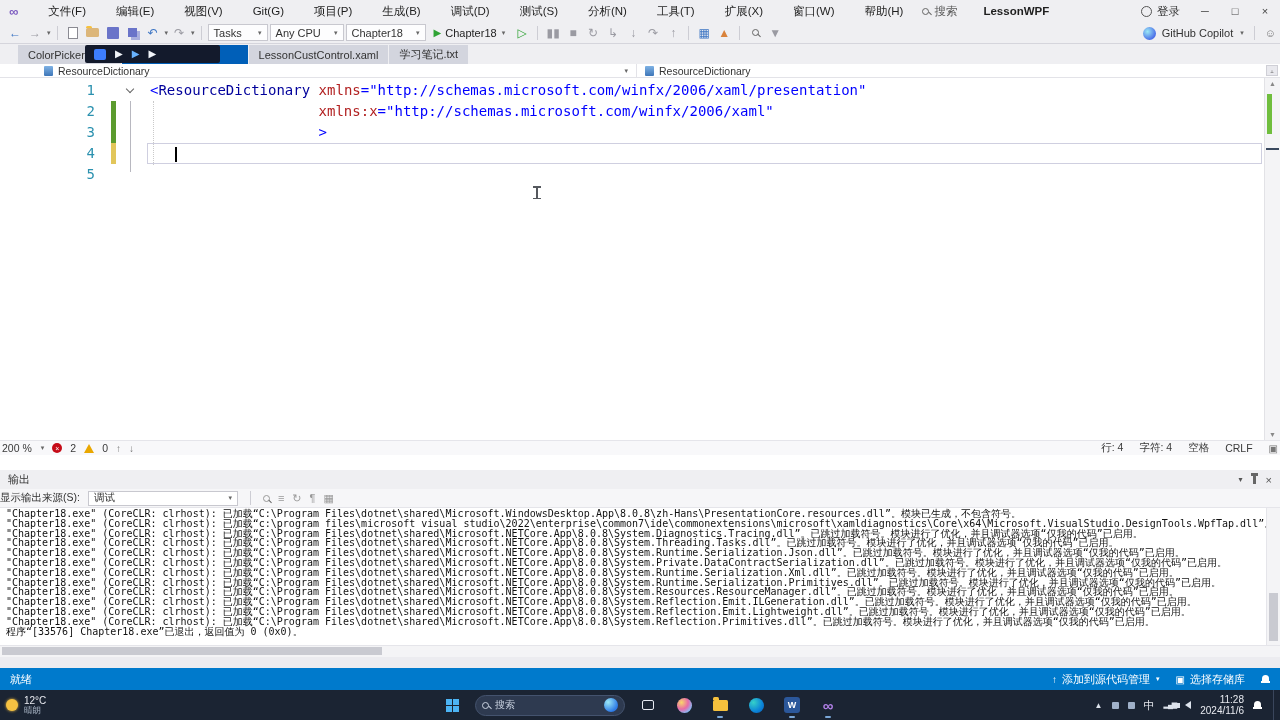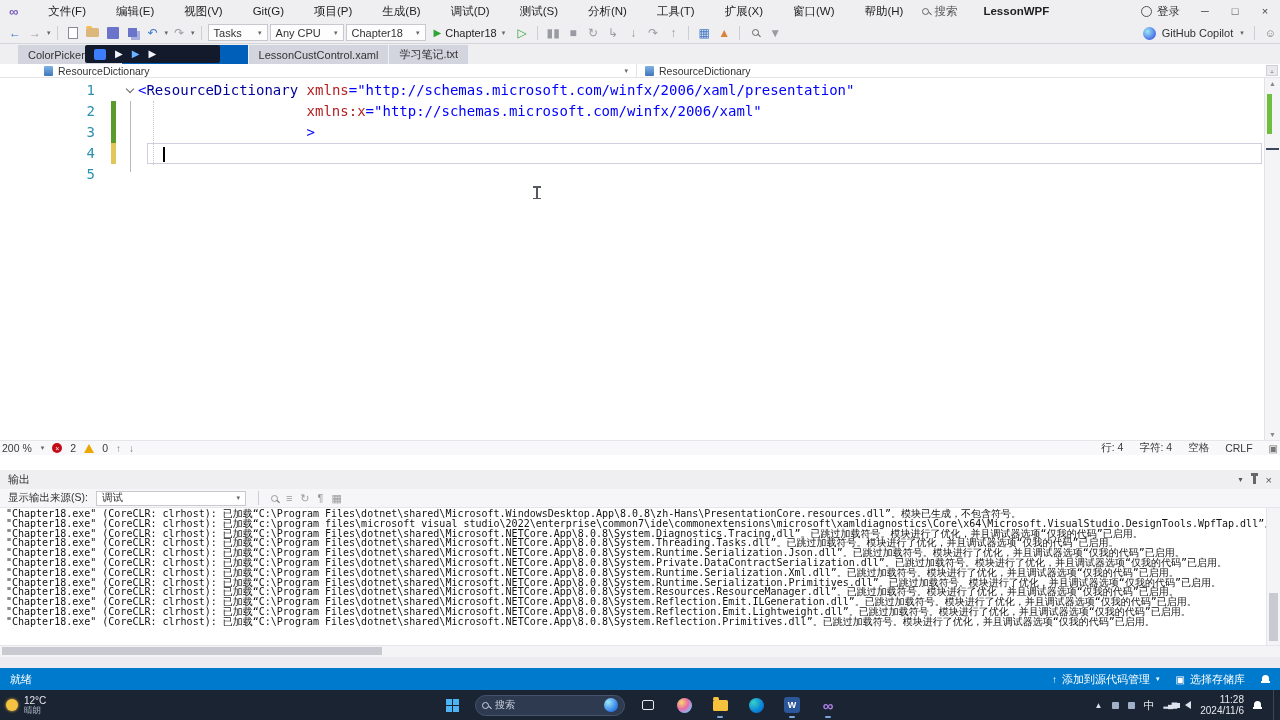--- a/index.html
+++ b/index.html
@@ -51,21 +51,21 @@
 
   
   .editor { top:78px; height:362px; background:#fff; font-family:"DejaVu Sans Mono", monospace; font-size:14px; display:block; padding-top:2px; }
   .code-row { display:flex; height:21px; line-height:21px; position:relative; }
   .line-num { width:95px; text-align:right; color:#2B91AF; font-size:14px; }
   .change-bar { width:5px; height:21px; margin-left:16px; }
   .change-bar.green { background:#5B9B2E; }
   .change-bar.yellow { background:#E2C65A; }
   .fold-col { width:16px; margin-left:6px; display:flex; align-items:center; justify-content:center; }
   .chev-down { width:6px; height:6px; border-right:1.5px solid #666; border-bottom:1.5px solid #666; transform:rotate(45deg); margin-top:-4px; }
-  .code-text { white-space:pre; color:#000; }
+  .code-text { margin-left:12px; white-space:pre; color:#000; }
   .tok-d { color:#0000FF; } .tok-e { color:#00009B; } .tok-a { color:#B22222; } .tok-s { color:#0000FF; } .tok-p { color:#000; }
   .code-row.current::after { content:""; position:absolute; left:147px; right:18px; top:0; bottom:0; border:1px solid #CFCFE0; }
   .caret { display:inline-block; width:1.5px; height:15px; background:#000; vertical-align:middle; margin-left:25px; }
   .fold-line { position:absolute; left:130px; top:23px; width:1px; height:71px; background:#B8B8C0; }
   .indent-guide { position:absolute; left:153px; top:23px; height:64px; border-left:1px dotted #C9C9C9; }
   .mouse-ibeam { position:absolute; left:536px; top:186px; width:1.5px; height:13px; background:#55585E; }
   .mouse-ibeam::before, .mouse-ibeam::after { content:""; position:absolute; left:-3px; width:7.5px; height:1.5px; background:#55585E; }
   .mouse-ibeam::before { top:0; } .mouse-ibeam::after { bottom:0; }
 
   .ed-vscroll { position:absolute; right:0; top:78px; width:16px; height:362px; background:#F4F4F6; border-left:1px solid #E2E2E6; z-index:2; }
@@ -86,21 +86,21 @@
   .mode-tab.active { background:#FFF; border:1px solid #C8C8CF; border-bottom:none; font-weight:bold; }
   .mode-ic { width:8px; height:8px; border:1px solid #888; background:#fff; }
   .mode-swap { color:#555; font-size:10px; padding:0 3px; }
   .mode-split { color:#777; font-size:10px; padding:0 3px; }
 
   
   .out-head { top:470px; height:19px; background:#EFEFF2; font-size:11px; color:#333; padding-left:8px; }
   .oh-icons { margin-left:auto; display:flex; align-items:center; gap:10px; margin-right:8px; color:#555; }
   .i-pin { width:3px; height:8px; background:#666; position:relative; display:inline-block; }
   .i-pin::before { content:""; position:absolute; top:-3px; left:-2px; width:7px; height:3px; background:#666; }
-  .out-tools { top:489px; height:19px; background:#F6F6F8; font-size:10.5px; color:#333; padding-left:8px; gap:8px; border-bottom:1px solid #E5E5EA; }
+  .out-tools { top:489px; height:19px; background:#F6F6F8; font-size:10.5px; color:#333; gap:8px; border-bottom:1px solid #E5E5EA; }
   .out-combo { display:flex; align-items:center; justify-content:space-between; width:150px; height:15px; background:#fff; border:1px solid #C8C8CF; padding:0 5px; }
   .ot-ic { color:#999; font-size:11px; }
   .out-body { top:508px; height:137px; background:#fff; display:block; padding:1px 0 0 6px; overflow:hidden; font-family:"DejaVu Sans Mono", monospace; }
   .out-line { font-size:10px; line-height:9.8px; height:9.8px; white-space:pre; color:#111; }
   .out-vscroll { position:absolute; right:0; top:508px; width:14px; height:137px; background:#F4F4F6; border-left:1px solid #E5E5EA; z-index:2; }
   .out-vthumb { position:absolute; left:2px; right:2px; top:85px; height:48px; background:#C9CAD1; }
   .out-hscroll { top:645px; height:12px; background:#F4F4F6; border-top:1px solid #E5E5EA; }
   .out-hthumb { position:absolute; left:2px; top:647px; width:380px; height:8px; background:#C9CAD1; }
   .gapband { top:657px; height:11px; background:#ECECF0; }
 
@@ -369,20 +369,21 @@
         <div class="out-line">"Chapter18.exe" (CoreCLR: clrhost): 已加载“C:\Program Files\dotnet\shared\Microsoft.NETCore.App\8.0.8\System.Diagnostics.Tracing.dll”。已跳过加载符号。模块进行了优化，并且调试器选项“仅我的代码”已启用。</div>
         <div class="out-line">"Chapter18.exe" (CoreCLR: clrhost): 已加载“C:\Program Files\dotnet\shared\Microsoft.NETCore.App\8.0.8\System.Threading.Tasks.dll”。已跳过加载符号。模块进行了优化，并且调试器选项“仅我的代码”已启用。</div>
         <div class="out-line">"Chapter18.exe" (CoreCLR: clrhost): 已加载“C:\Program Files\dotnet\shared\Microsoft.NETCore.App\8.0.8\System.Runtime.Serialization.Json.dll”。已跳过加载符号。模块进行了优化，并且调试器选项“仅我的代码”已启用。</div>
         <div class="out-line">"Chapter18.exe" (CoreCLR: clrhost): 已加载“C:\Program Files\dotnet\shared\Microsoft.NETCore.App\8.0.8\System.Private.DataContractSerialization.dll”。已跳过加载符号。模块进行了优化，并且调试器选项“仅我的代码”已启用。</div>
         <div class="out-line">"Chapter18.exe" (CoreCLR: clrhost): 已加载“C:\Program Files\dotnet\shared\Microsoft.NETCore.App\8.0.8\System.Runtime.Serialization.Xml.dll”。已跳过加载符号。模块进行了优化，并且调试器选项“仅我的代码”已启用。</div>
         <div class="out-line">"Chapter18.exe" (CoreCLR: clrhost): 已加载“C:\Program Files\dotnet\shared\Microsoft.NETCore.App\8.0.8\System.Runtime.Serialization.Primitives.dll”。已跳过加载符号。模块进行了优化，并且调试器选项“仅我的代码”已启用。</div>
         <div class="out-line">"Chapter18.exe" (CoreCLR: clrhost): 已加载“C:\Program Files\dotnet\shared\Microsoft.NETCore.App\8.0.8\System.Resources.ResourceManager.dll”。已跳过加载符号。模块进行了优化，并且调试器选项“仅我的代码”已启用。</div>
         <div class="out-line">"Chapter18.exe" (CoreCLR: clrhost): 已加载“C:\Program Files\dotnet\shared\Microsoft.NETCore.App\8.0.8\System.Reflection.Emit.ILGeneration.dll”。已跳过加载符号。模块进行了优化，并且调试器选项“仅我的代码”已启用。</div>
         <div class="out-line">"Chapter18.exe" (CoreCLR: clrhost): 已加载“C:\Program Files\dotnet\shared\Microsoft.NETCore.App\8.0.8\System.Reflection.Emit.Lightweight.dll”。已跳过加载符号。模块进行了优化，并且调试器选项“仅我的代码”已启用。</div>
         <div class="out-line">"Chapter18.exe" (CoreCLR: clrhost): 已加载“C:\Program Files\dotnet\shared\Microsoft.NETCore.App\8.0.8\System.Reflection.Primitives.dll”。已跳过加载符号。模块进行了优化，并且调试器选项“仅我的代码”已启用。</div>
+        <div class="out-line">程序“[33576] Chapter18.exe”已退出，返回值为 0 (0x0)。</div>
       </div>
     </div>
   <div class="out-vscroll">
     <span class="out-vthumb"></span>
   </div>
   <div class="row out-hscroll"></div>
   <div class="out-hthumb"></div>
   <div class="row gapband"></div>
 
   <div class="row statusbar">

